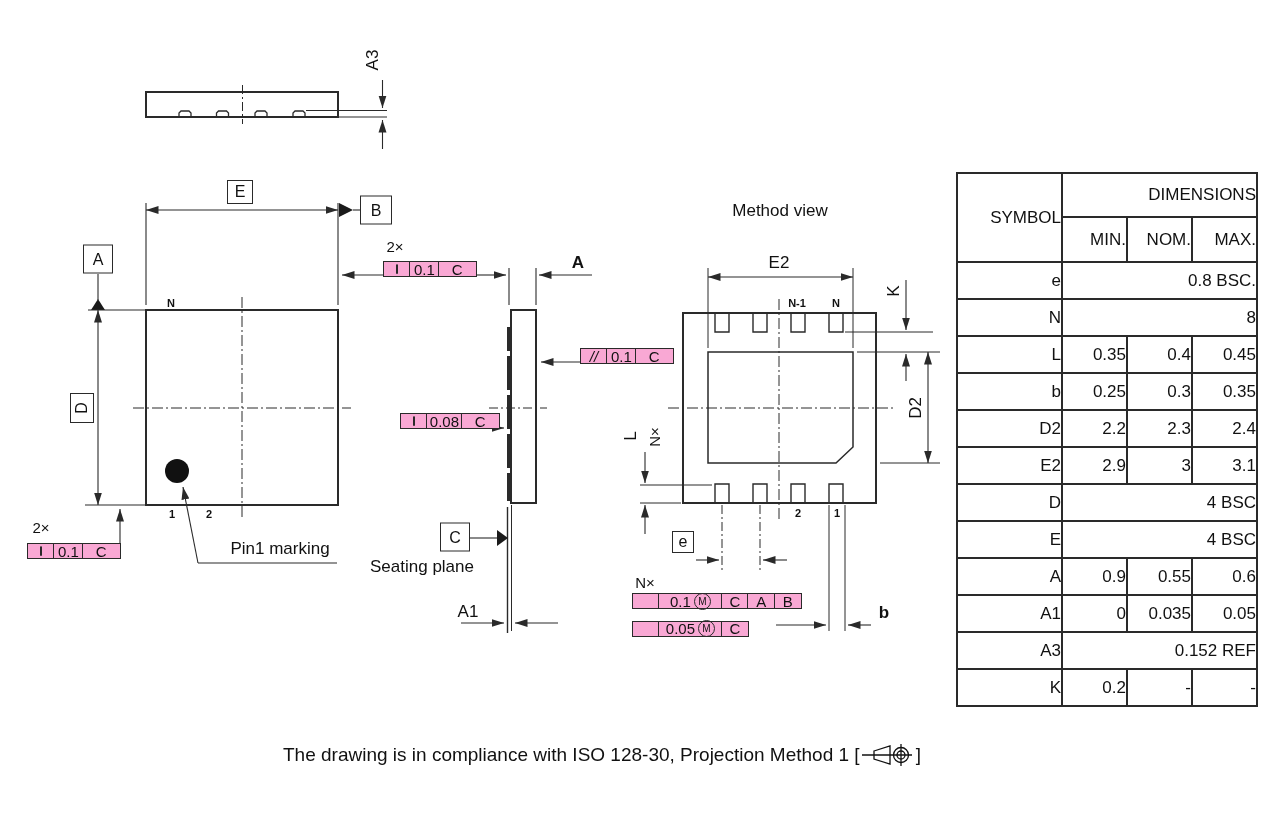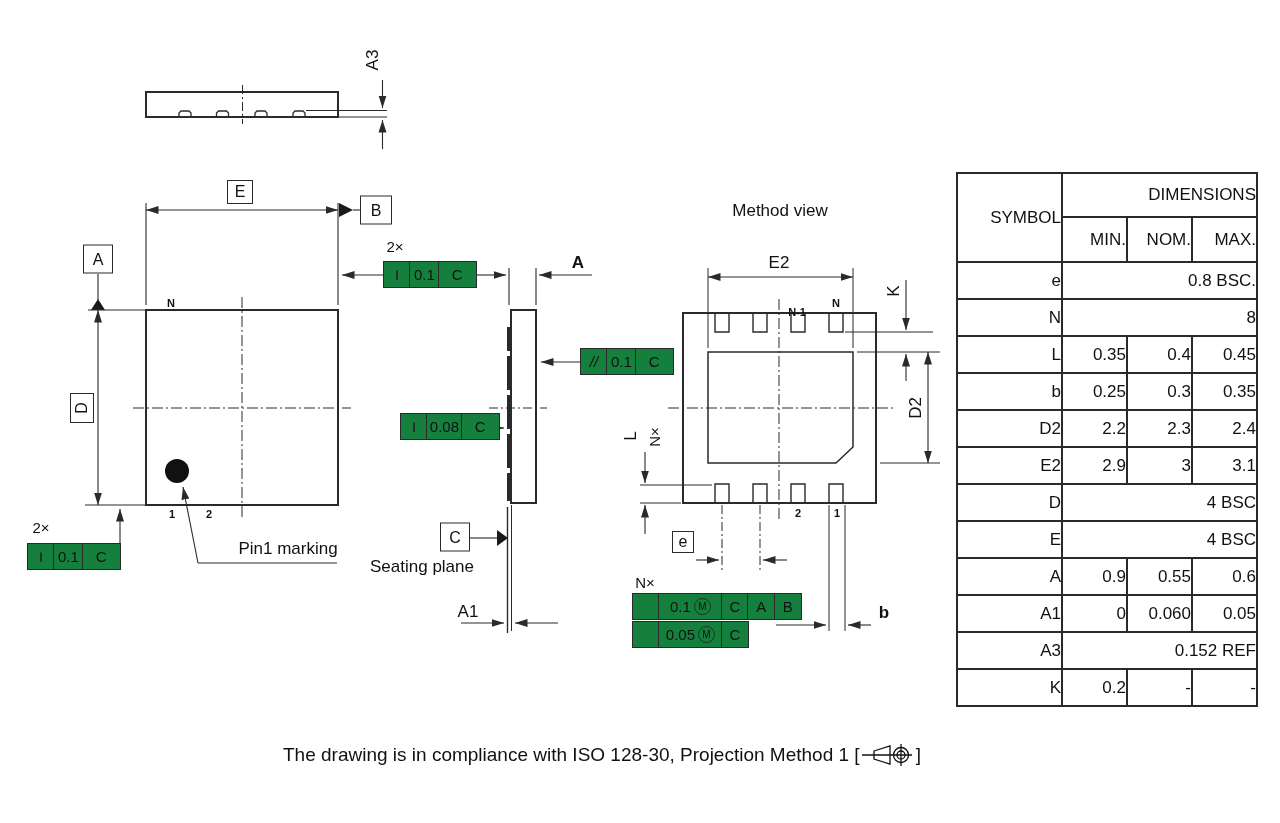--- a/index.html
+++ b/index.html
@@ -8,23 +8,23 @@
   #geom{position:absolute;left:0;top:0;}
   .lbl{position:absolute;transform:translate(-50%,-50%);font-size:17px;line-height:1;
        white-space:nowrap;color:#111;}
   .rot{transform:translate(-50%,-50%) rotate(-90deg);}
   .sm{font-size:11px;font-weight:bold;}
   .xs{font-size:15px;}
   .databox{position:absolute;transform:translate(-50%,-50%);border:1.7px solid #2a2a2a;
            display:flex;align-items:center;justify-content:center;font-size:16px;
            background:#fff;box-sizing:border-box;}
   .fcf{position:absolute;display:flex;background:#fff;}
-  .fcf .c{border:1.6px solid #2a2a2a;margin-left:-1.6px;height:27px;min-width:16px;
+  .fcf .c{border:1.6px solid #2a2a2a;margin-left:-1.6px;height:16px;min-width:16px;
           display:flex;align-items:center;justify-content:center;font-size:15px;
-          padding:0 13px;box-sizing:border-box;background:#15803d;}
+          padding:0 13px;box-sizing:border-box;background:#f9a8d4;}
   .fcf .c:first-child{margin-left:0;}
   .semi{width:15px;height:8px;border:1.6px solid #2a2a2a;border-bottom:1.6px solid #2a2a2a;
         border-radius:8px 8px 0 0;}
   .cm{width:15px;height:15px;border:1.4px solid #2a2a2a;border-radius:50%;
       display:inline-flex;align-items:center;justify-content:center;font-size:10px;
       margin-left:3px;flex:none;}
   table.dim{position:absolute;left:956px;top:172px;width:300px;border-collapse:collapse;
             table-layout:fixed;font-size:17px;}
   table.dim td{border:2px solid #2a2a2a;text-align:right;vertical-align:middle;
                padding:0;height:35px;background:#fff;}
@@ -163,21 +163,21 @@
     <div class="c" style="width:24px">
         <span class="semi"></span>
       </div>
     <div class="c" style="width:30px">0.1</div>
     <div class="c">C</div>
   </div>
 
   <div class="lbl sm" style="left:171px;top:303px">N</div>
   <div class="lbl sm" style="left:172px;top:514px">1</div>
   <div class="lbl sm" style="left:209px;top:514px">2</div>
-  <div class="lbl" style="left:288px;top:548px">Pin1 marking</div>
+  <div class="lbl" style="left:280px;top:548px">Pin1 marking</div>
 
   <div class="lbl" style="left:578px;top:262px;font-weight:bold">A</div>
   <div class="fcf" style="left:580px;top:348px">
     <div class="c" style="width:22px;font-style:italic">//</div>
     <div class="c" style="width:30px">0.1</div>
     <div class="c">C</div>
   </div>
   <div class="fcf" style="left:400px;top:413px">
     <div class="c" style="width:22px">
         <span class="semi"></span>
@@ -185,21 +185,21 @@
     <div class="c" style="width:36px">0.08</div>
     <div class="c">C</div>
   </div>
   <div class="lbl" style="left:422px;top:566px">Seating plane</div>
   <div class="lbl" style="left:468px;top:611px">A1</div>
 
   <div class="lbl" style="left:780px;top:210px">Method view</div>
   <div class="lbl" style="left:779px;top:262px">E2</div>
   <div class="lbl rot" style="left:893px;top:291px">K</div>
   <div class="lbl rot" style="left:915px;top:408px">D2</div>
-  <div class="lbl sm" style="left:797px;top:312px">N-1</div>
+  <div class="lbl sm" style="left:797px;top:303px">N-1</div>
   <div class="lbl sm" style="left:836px;top:303px">N</div>
   <div class="lbl sm" style="left:798px;top:513px">2</div>
   <div class="lbl sm" style="left:837px;top:513px">1</div>
   <div class="lbl rot" style="left:630px;top:436px">L</div>
   <div class="lbl rot xs" style="left:654px;top:437px">N×</div>
   <div class="lbl" style="left:884px;top:612px;font-weight:bold">b</div>
 
   <div class="lbl xs" style="left:645px;top:582px">N×</div>
   <div class="fcf" style="left:632px;top:593px">
     <div class="c" style="width:28px">
@@ -291,21 +291,21 @@
     </tr>
     <tr>
       <td>A</td>
       <td>0.9</td>
       <td>0.55</td>
       <td>0.6</td>
     </tr>
     <tr>
       <td>A1</td>
       <td>0</td>
-      <td>0.060</td>
+      <td>0.035</td>
       <td>0.05</td>
     </tr>
     <tr>
       <td>A3</td>
       <td colspan="3">0.152 REF</td>
     </tr>
     <tr>
       <td>K</td>
       <td>0.2</td>
       <td>-</td>

